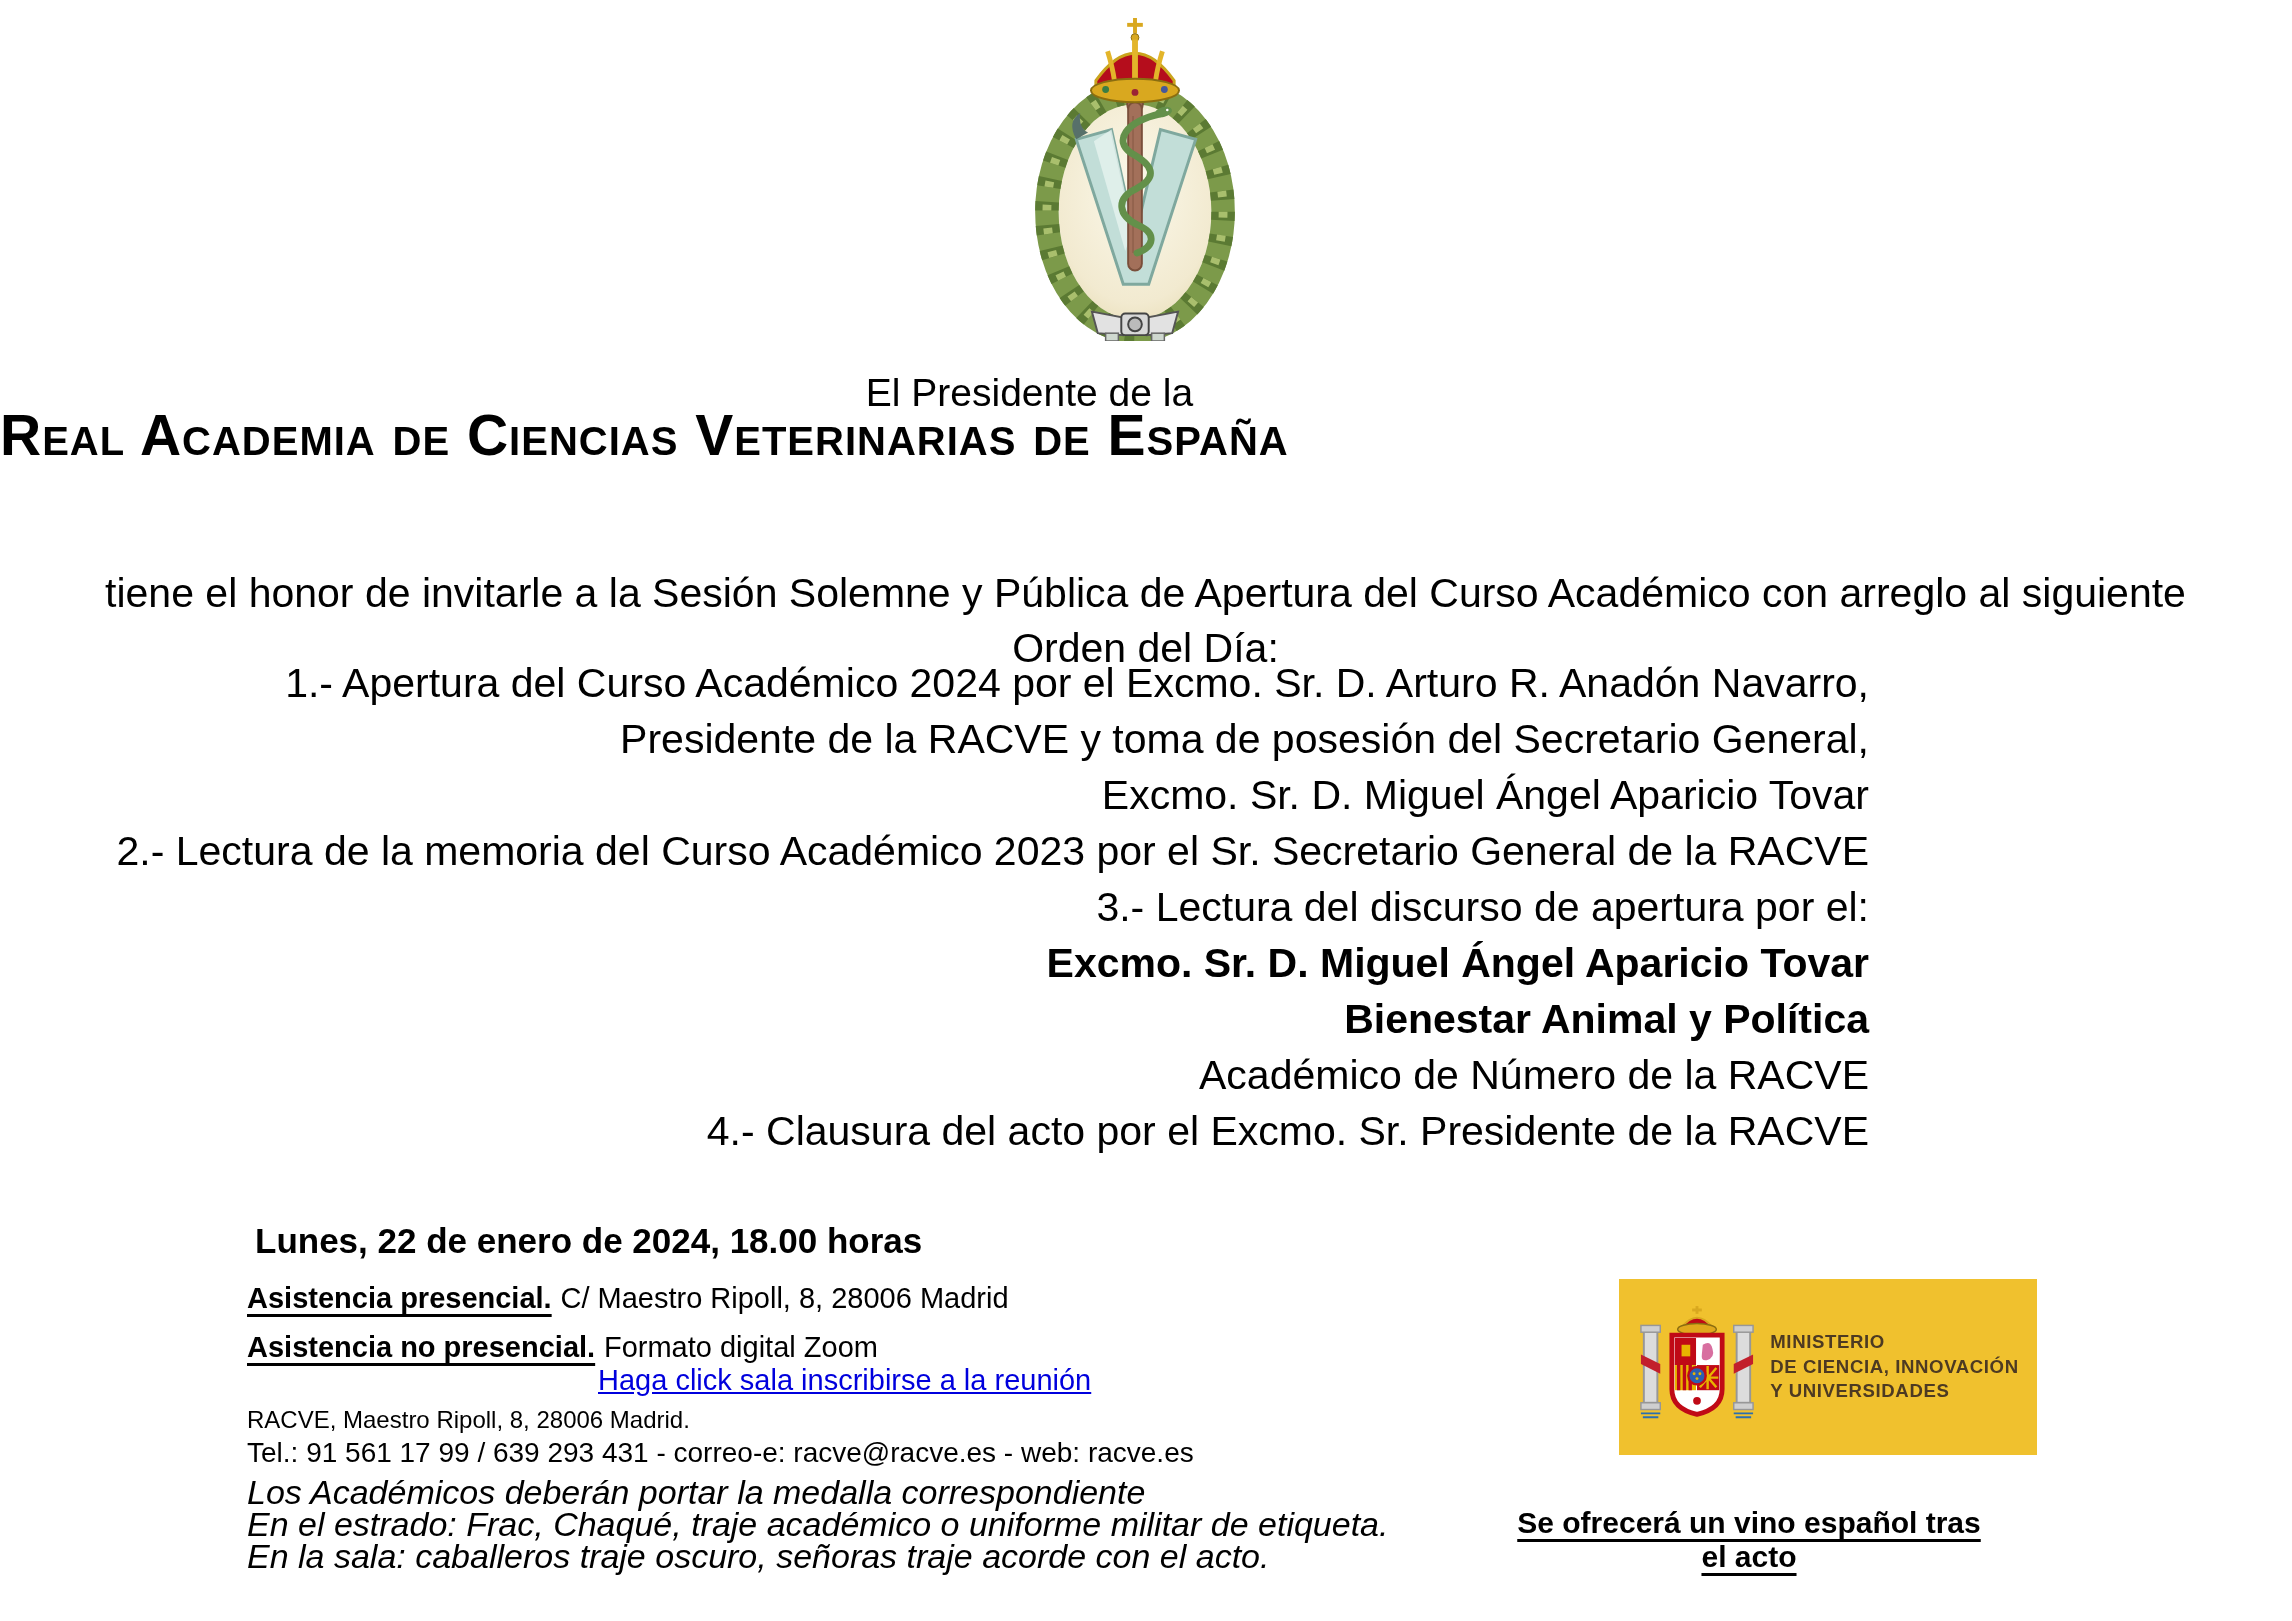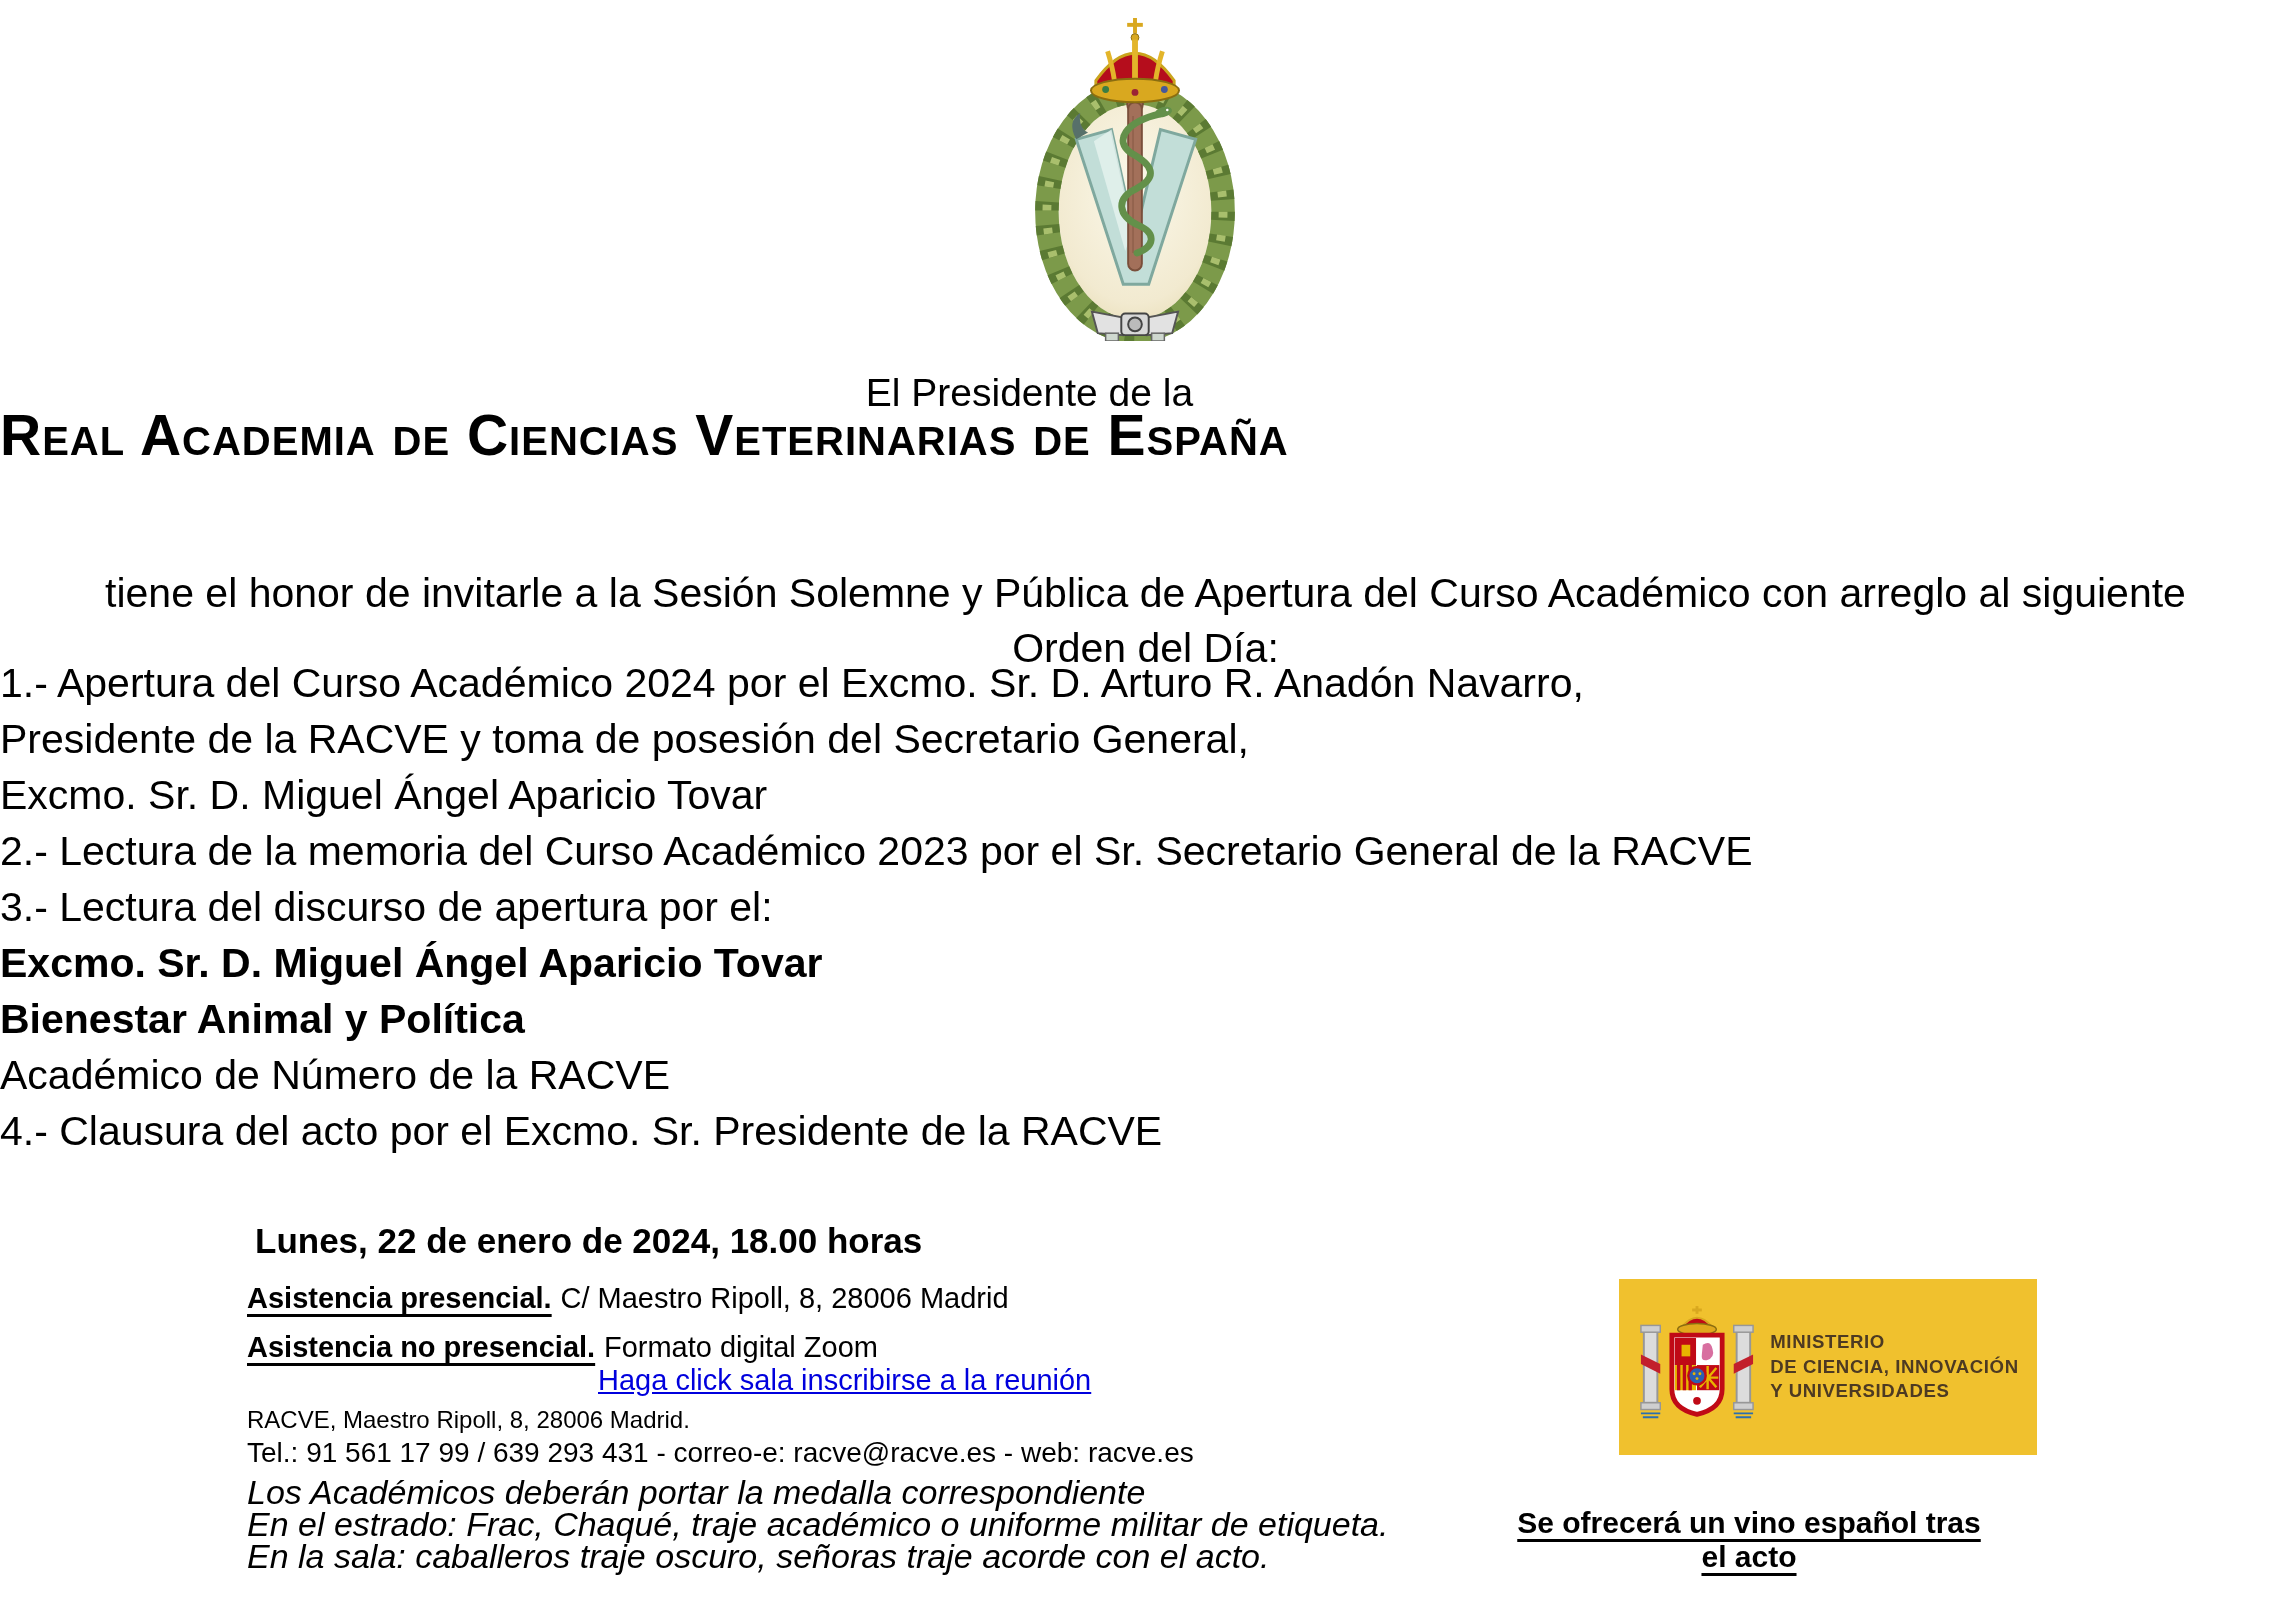--- a/index.html
+++ b/index.html
@@ -13,21 +13,21 @@
   
   #crest{left:1031px;top:17.6px;width:208px;height:323px;}
 
   
   #presenter{left:0;top:369px;width:2059px;text-align:center;font-size:39px;line-height:47px;}
   #academy{left:0;top:404px;width:1906px;text-align:left;font-size:57px;line-height:63px;
            font-weight:bold;font-variant:small-caps;letter-spacing:1px;}
   #invitation{left:87px;top:530px;width:2117px;text-align:center;font-size:41px;line-height:55px;margin-top:36px;}
 
   
-  #agenda{left:0;top:655px;width:1869px;text-align:left;font-size:41px;line-height:56px;}
+  #agenda{left:0;top:655px;width:1869px;text-align:right;font-size:41px;line-height:56px;}
   #agenda .bold{font-weight:bold;}
 
   
   .lbl{font-weight:bold;text-decoration:underline;text-decoration-thickness:2.9px;text-underline-offset:5.9px;}
   .val{margin-left:8.8px;}
   #datetime{left:255px;top:1221px;font-size:35px;font-weight:bold;}
   #inperson{left:247px;top:1282px;font-size:29px;}
   #remote{left:247px;top:1331px;font-size:29px;}
   #zoomlink{left:598px;top:1364px;font-size:29px;color:#0000DD;text-decoration:underline;cursor:pointer;}
   #address{left:247px;top:1406px;font-size:24px;}

